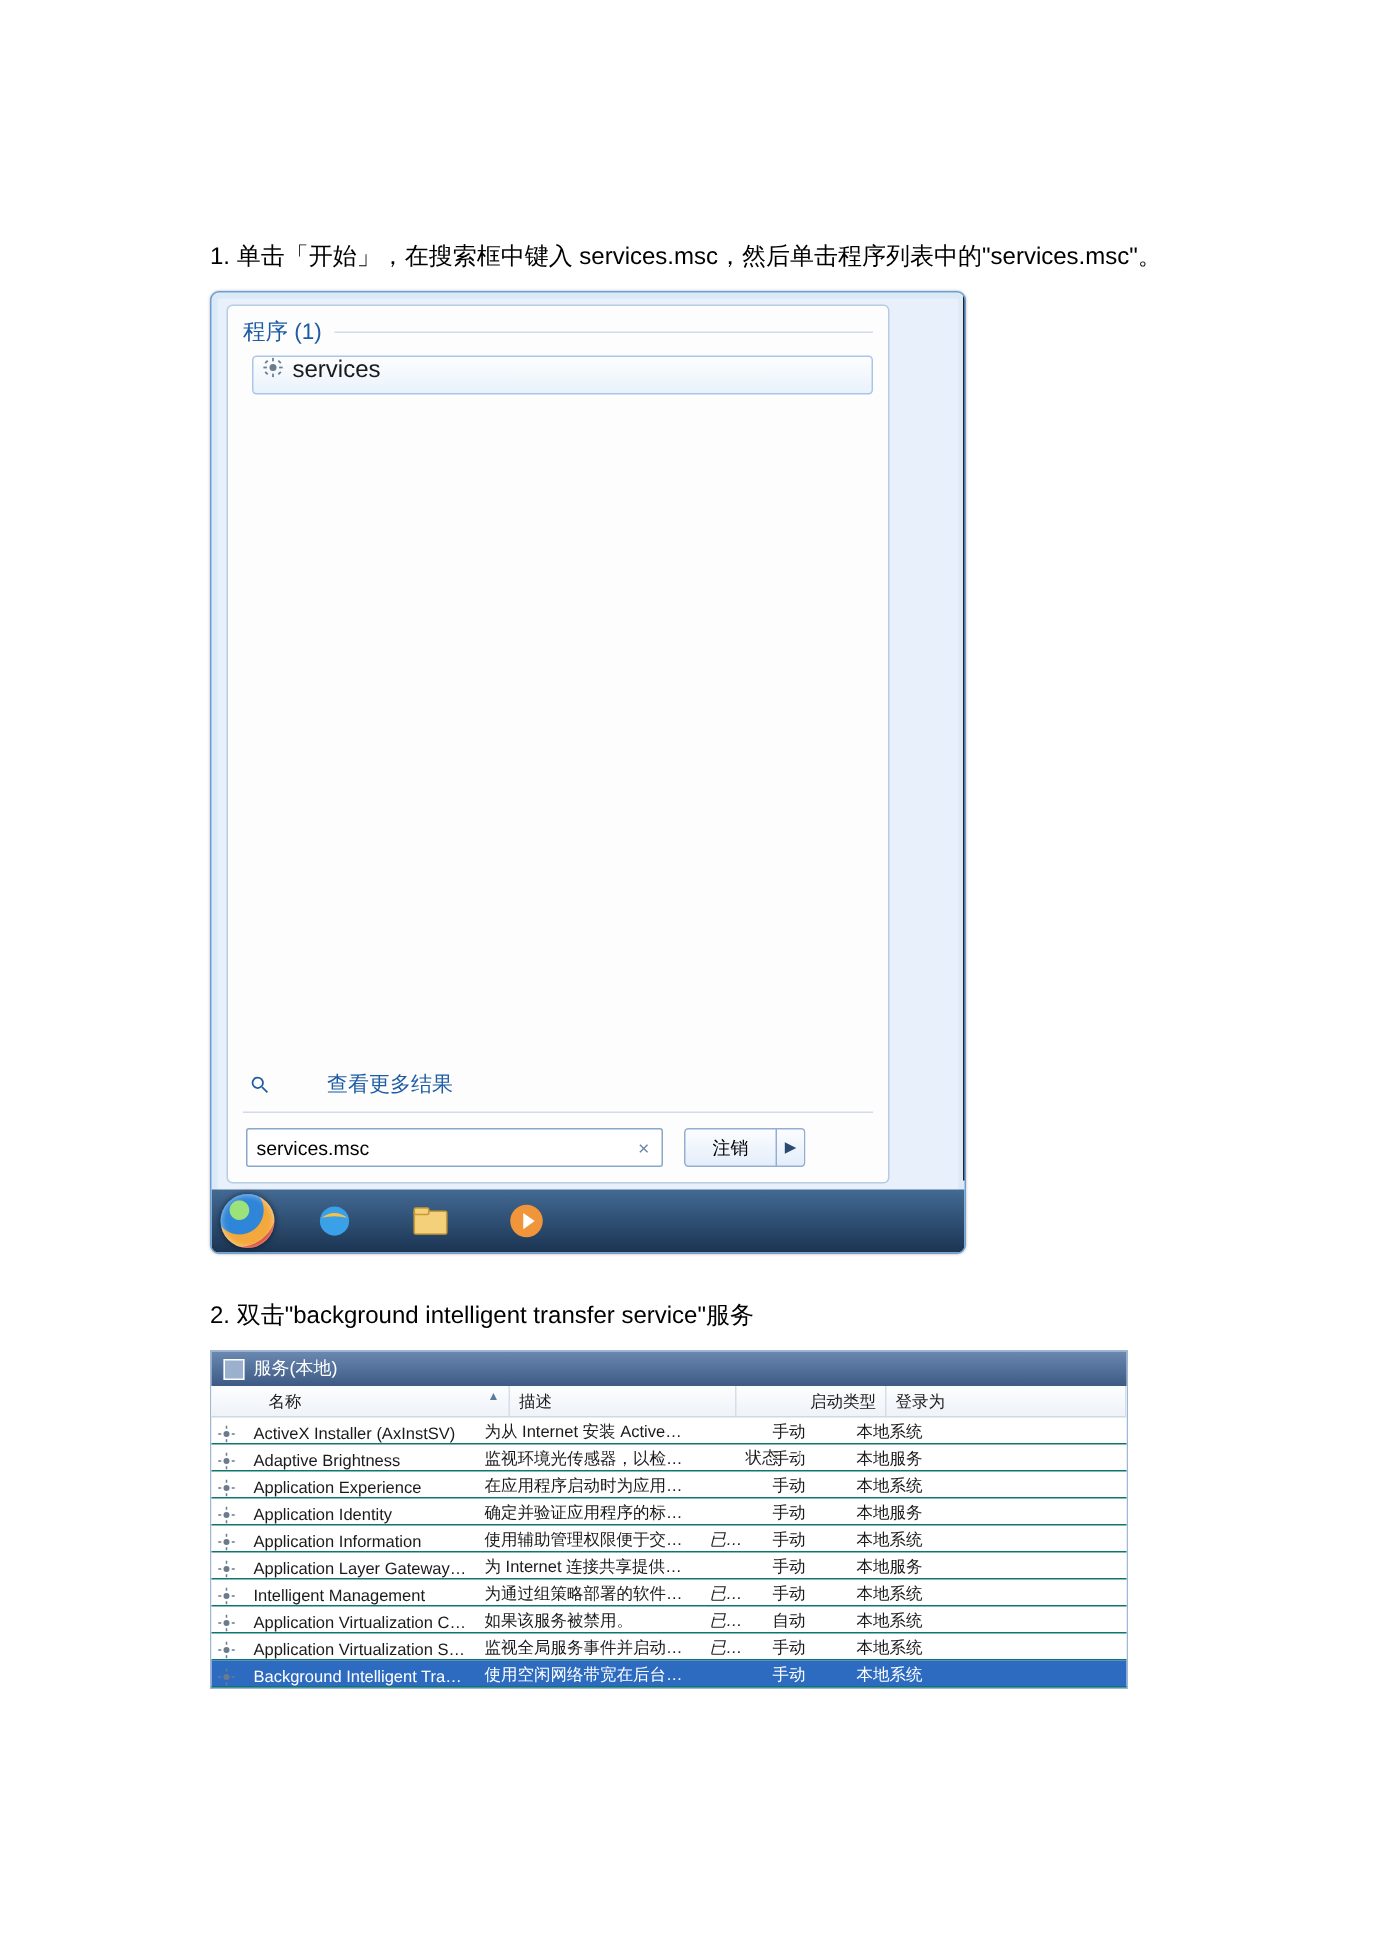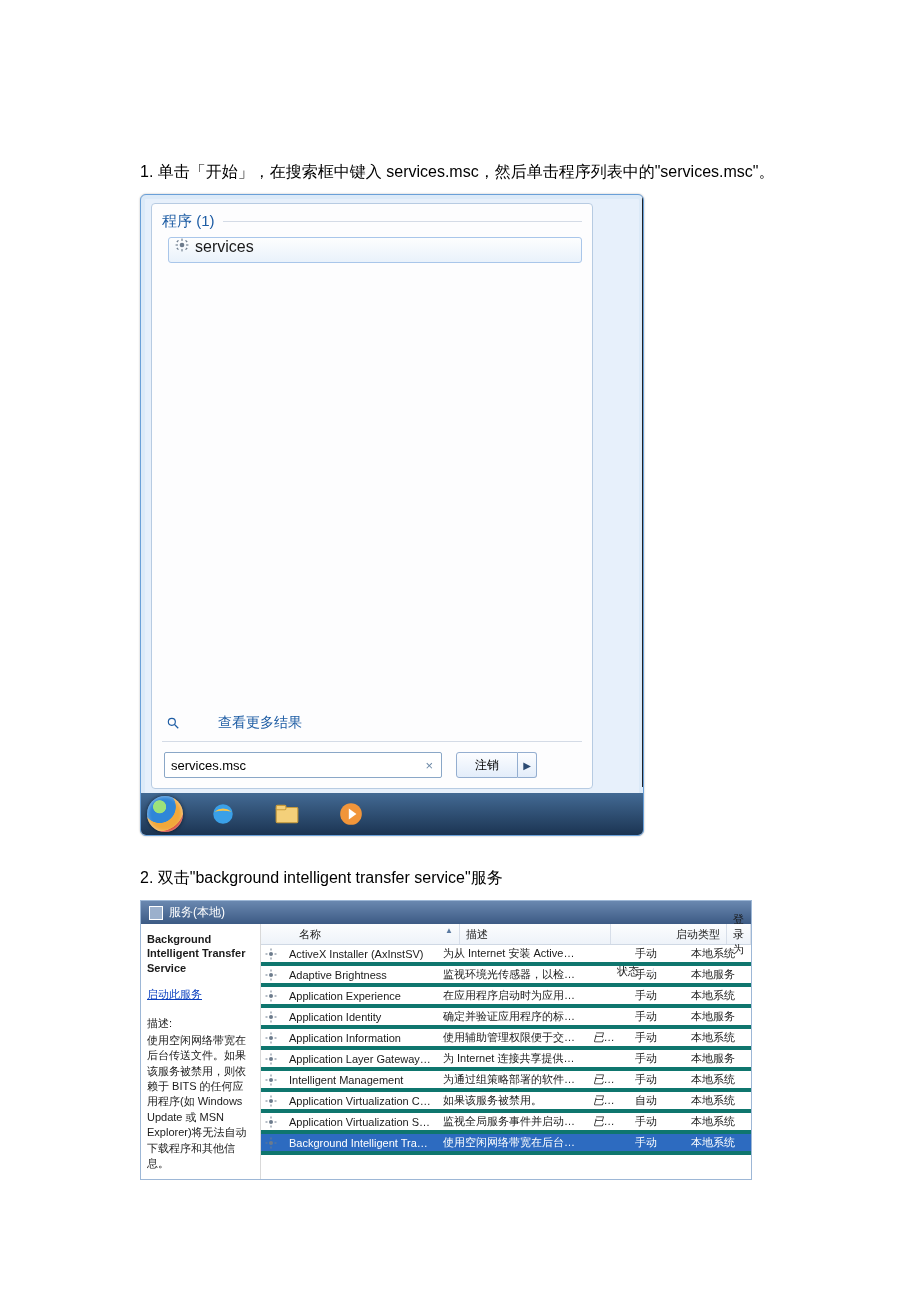--- a/index.html
+++ b/index.html
@@ -245,27 +245,27 @@
 .svc-head .sort {
   position: absolute;
   right: 6px;
   top: 2px;
   font-size: 8px;
   color: #5b7aa1;
 }
 .col-name { width: 154px; margin-left: 32px; }
 .col-desc { width: 138px; }
 .col-stat { width: 30px; margin-top: 44px; }
-.col-start { width: 44px; margin-left: 16px; }
+.col-start { width: 44px; }
 .col-logon { flex: 1; }
 .svc-row {
   display: flex;
   height: 17px;
-  align-items: center;
-  border-bottom: 4px solid #0f766e;
+  align-items: flex-end;
+  border-bottom: 1px solid #0f766e;
 }
 .svc-row .c {
   padding: 0 6px;
   white-space: nowrap;
   overflow: hidden;
   text-overflow: ellipsis;
 }
 .svc-row .c-icon {
   width: 12px;
   padding-left: 4px;
@@ -361,26 +361,20 @@
   </div>
 
   <div class="step-text" style="margin-top:30px;">2. 双击"background intelligent transfer service"服务</div>
 
   <div class="svc-shot">
     <div class="svc-titlebar">
       <div class="sq"></div>
       <span>服务(本地)</span>
     </div>
     <div class="svc-body">
-      <div class="svc-left">
-        <div class="title">Background Intelligent Transfer Service</div>
-        <div class="action">启动此服务</div>
-        <div class="desc-hdr">描述:</div>
-        <div class="desc">使用空闲网络带宽在后台传送文件。如果该服务被禁用，则依赖于 BITS 的任何应用程序(如 Windows Update 或 MSN Explorer)将无法自动下载程序和其他信息。</div>
-      </div>
       <div class="svc-right">
         <div class="svc-head">
           <div class="col col-name">
               <span>名称</span>
               <span class="sort">▲</span>
             </div>
           <div class="col col-desc">描述</div>
           <div class="col col-stat">状态</div>
           <div class="col col-start">启动类型</div>
           <div class="col col-logon">登录为</div>

